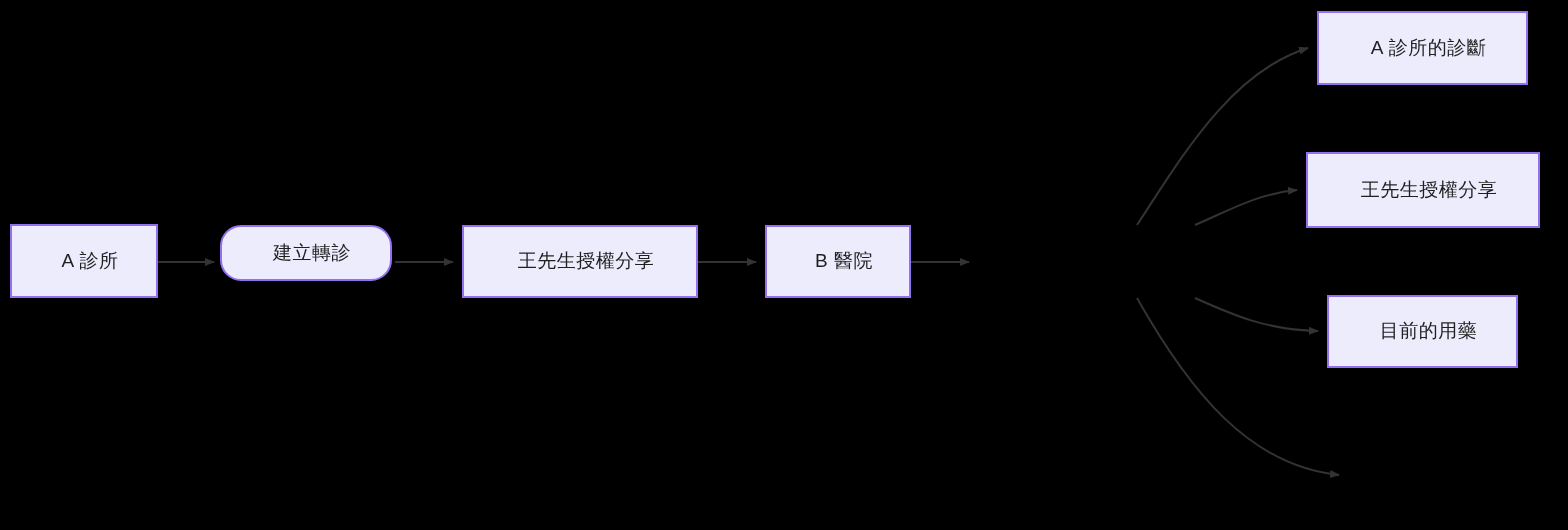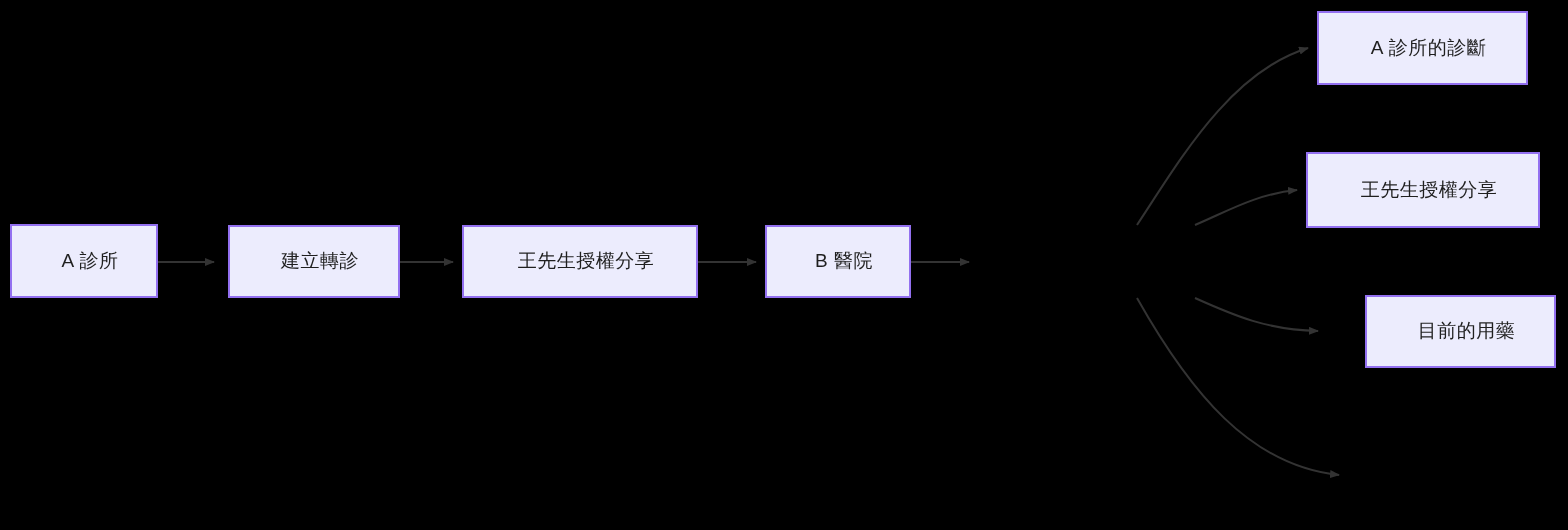--- a/index.html
+++ b/index.html
@@ -45,28 +45,28 @@
     white-space: nowrap;
     padding-left: 12px;
   }
   .node-label {
     display: block;
     text-align: center;
     padding: 0 10px;
   }
   
   #node-clinic-a       { left: 10px;   top: 224px; width: 148px; height: 74px; }
-  #node-create-referral{ left: 228px;  top: 225px; width: 172px; height: 73px; }
+  #node-create-referral{ left: 220px;  top: 225px; width: 172px; height: 56px; border-radius: 21px; }
   #node-consent        { left: 462px;  top: 225px; width: 236px; height: 73px; }
   #node-hospital-b     { left: 765px;  top: 225px; width: 146px; height: 73px; }
   #node-full-record    { left: 978px;  top: 225px; width: 260px; height: 73px; }
   
   #node-diagnosis      { left: 1317px; top: 11px;  width: 211px; height: 74px; }
   #node-exams          { left: 1306px; top: 152px; width: 234px; height: 76px; }
-  #node-medications    { left: 1327px; top: 295px; width: 191px; height: 73px; margin-left: 38px; }
+  #node-medications    { left: 1327px; top: 295px; width: 191px; height: 73px; }
   #node-allergies      { left: 1348px; top: 438px; width: 150px; height: 74px; }
 </style>
 </head>
 <body>
 
 <div id="diagram-canvas">
 
   <svg class="edge-layer" viewBox="0 0 1568 530" xmlns="http://www.w3.org/2000/svg">
     <defs>
       <marker id="arrowhead" markerWidth="10" markerHeight="8" refX="9" refY="4" orient="auto" markerUnits="userSpaceOnUse">

